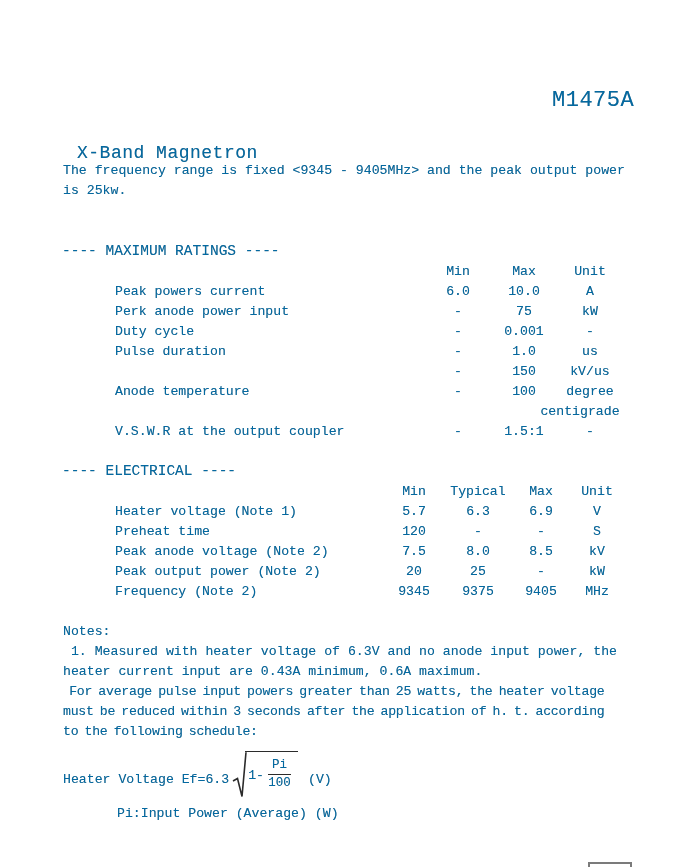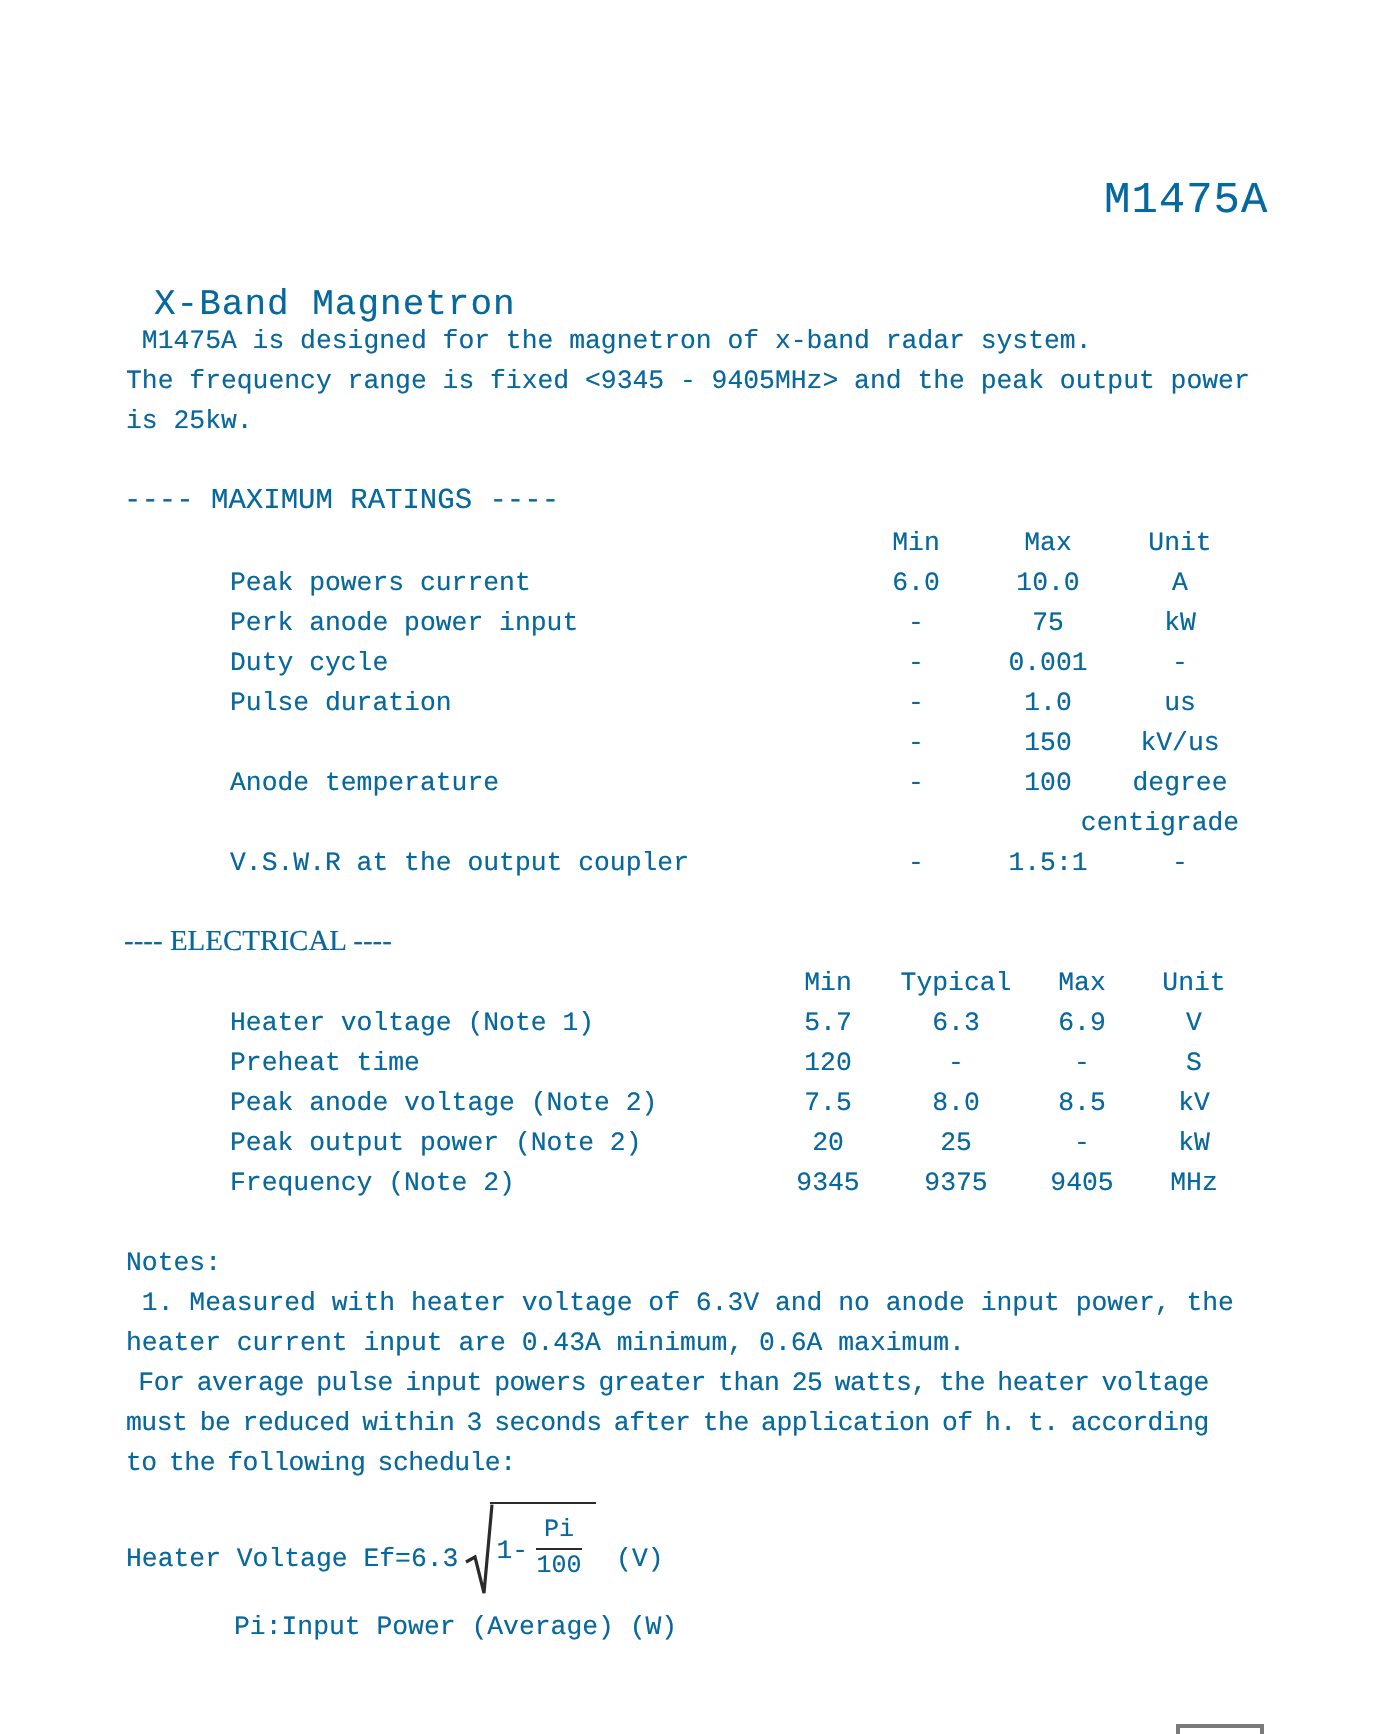--- a/index.html
+++ b/index.html
@@ -59,21 +59,20 @@
 </head>
 <body>
 
 <div class="page">
 
   <div class="abs doc-title" style="left:552px;top:88px;">M1475A</div>
 
   <div class="abs doc-subtitle" style="left:77px;top:119px;margin-top:24px;">X-Band Magnetron</div>
 
   <div class="abs" style="left:63px;top:161px;" id="intro">
-      <div class="line"> M1475A is designed for the magnetron of x-band radar system.</div>
       <div class="line">The frequency range is fixed &lt;9345 - 9405MHz&gt; and the peak output power</div>
       <div class="line">is 25kw.</div>
     </div>
 
   <div class="abs section-heading" style="left:62px;top:243px;">---- MAXIMUM RATINGS ----</div>
 
   <div class="ttable" style="top:262px;" id="mr-table">
     <div class="trow">
       <span class="tval mr0">Min</span>
       <span class="tval mr1">Max</span>
@@ -118,21 +117,21 @@
         <span class="tval unit-cont mr2">centigrade</span>
       </div>
       <div class="trow">
         <span class="tlabel">V.S.W.R at the output coupler</span>
         <span class="tval mr0">-</span>
         <span class="tval mr1">1.5:1</span>
         <span class="tval mr2">-</span>
       </div>
     </div>
 
-  <div class="abs section-heading" style="left:62px;top:463px;font-family:Liberation Serif, serif;">---- ELECTRICAL ----</div>
+  <div class="abs section-heading" style="left:62px;top:463px;">---- ELECTRICAL ----</div>
 
   <div class="ttable" style="top:482px;" id="el-table">
     <div class="trow">
       <span class="tval el0">Min</span>
       <span class="tval el1">Typical</span>
       <span class="tval el2">Max</span>
       <span class="tval el3">Unit</span>
     </div>
   <div class="trow">
         <span class="tlabel">Heater voltage (Note 1)</span>

